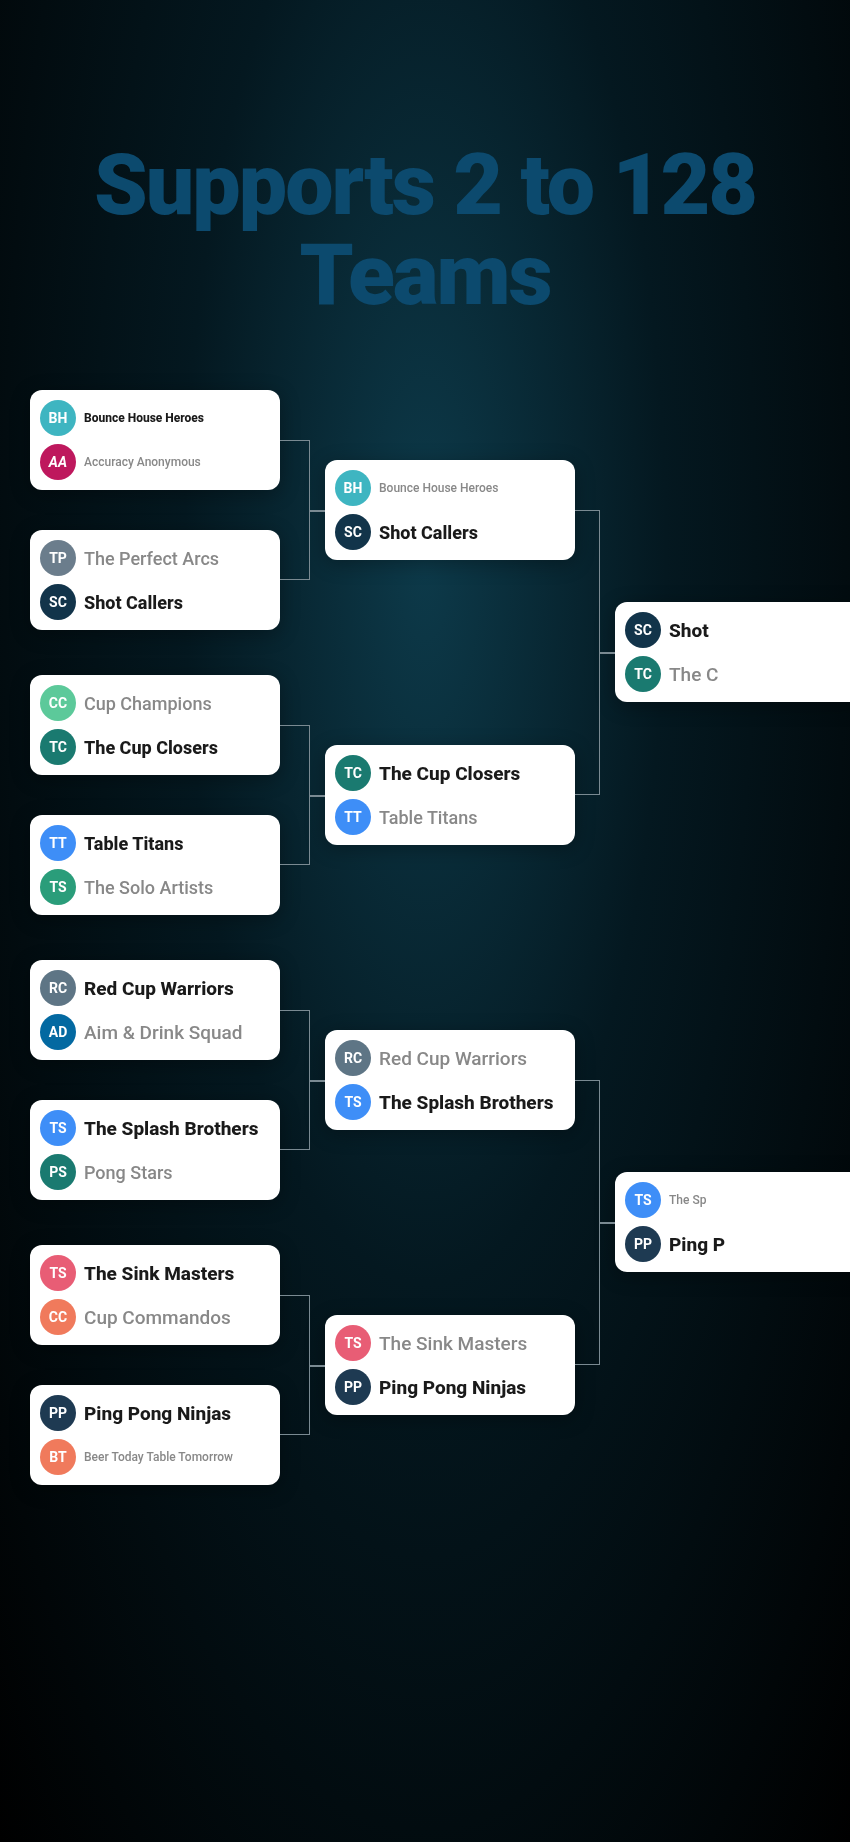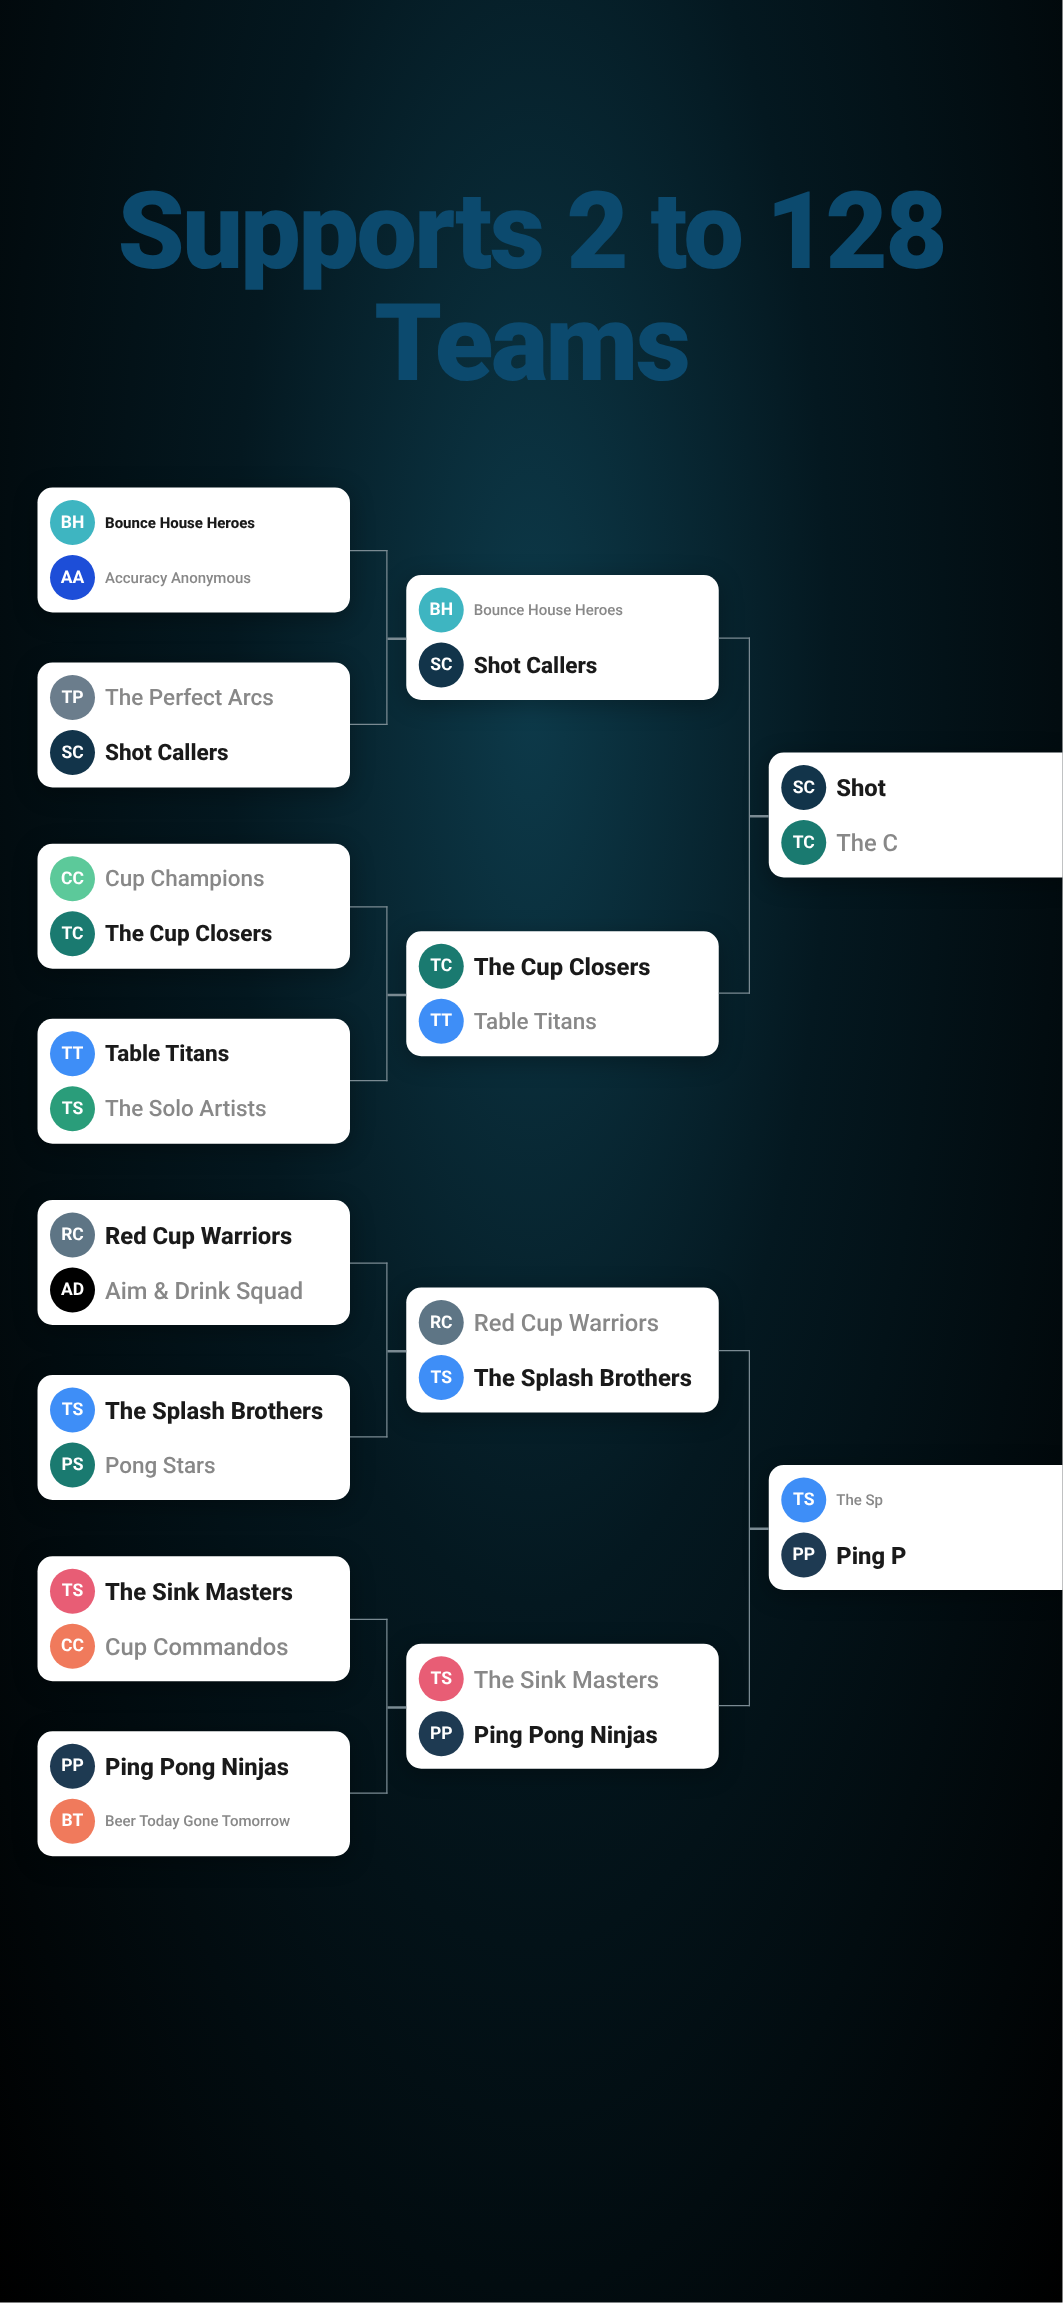--- a/index.html
+++ b/index.html
@@ -107,21 +107,21 @@
 <h1 class="headline">Supports 2 to 128 Teams</h1>
 
 <div class="bracket">
 
 <div class="card" style="left: 30px; top: 0px; width: 250px;">
       <div class="row">
         <div class="avatar" style="background: rgb(62, 181, 193);">BH</div>
         <div class="team-name winner small">Bounce House Heroes</div>
       </div>
       <div class="row">
-        <div class="avatar" style="background: #1d4ed8;">AA</div>
+        <div class="avatar" style="background: #be185d; font-style: italic;">AA</div>
         <div class="team-name loser small">Accuracy Anonymous</div>
       </div>
     </div>
     <div class="card" style="left: 30px; top: 140px; width: 250px;">
       <div class="row">
         <div class="avatar" style="background: rgb(107, 125, 140);">TP</div>
         <div class="team-name loser big">The Perfect Arcs</div>
       </div>
       <div class="row">
         <div class="avatar" style="background: rgb(18, 52, 74);">SC</div>
@@ -147,21 +147,21 @@
         <div class="avatar" style="background: rgb(42, 157, 122);">TS</div>
         <div class="team-name loser big">The Solo Artists</div>
       </div>
     </div>
     <div class="card" style="left: 30px; top: 570px; width: 250px;">
       <div class="row">
         <div class="avatar" style="background: rgb(94, 117, 133);">RC</div>
         <div class="team-name winner">Red Cup Warriors</div>
       </div>
       <div class="row">
-        <div class="avatar" style="background: #000000;">AD</div>
+        <div class="avatar" style="background: #0369a1;">AD</div>
         <div class="team-name loser">Aim &amp; Drink Squad</div>
       </div>
     </div>
     <div class="card" style="left: 30px; top: 710px; width: 250px;">
       <div class="row">
         <div class="avatar" style="background: rgb(62, 142, 247);">TS</div>
         <div class="team-name winner">The Splash Brothers</div>
       </div>
       <div class="row">
         <div class="avatar" style="background: rgb(26, 122, 112);">PS</div>
@@ -178,21 +178,21 @@
         <div class="team-name loser">Cup Commandos</div>
       </div>
     </div>
     <div class="card" style="left: 30px; top: 995px; width: 250px;">
       <div class="row">
         <div class="avatar" style="background: rgb(30, 58, 82);">PP</div>
         <div class="team-name winner">Ping Pong Ninjas</div>
       </div>
       <div class="row">
         <div class="avatar" style="background: rgb(240, 122, 92);">BT</div>
-        <div class="team-name loser small">Beer Today Gone Tomorrow</div>
+        <div class="team-name loser small">Beer Today Table Tomorrow</div>
       </div>
     </div>
     <div class="card" style="left: 325px; top: 70px; width: 250px;">
       <div class="row">
         <div class="avatar" style="background: rgb(62, 181, 193);">BH</div>
         <div class="team-name loser small">Bounce House Heroes</div>
       </div>
       <div class="row">
         <div class="avatar" style="background: rgb(18, 52, 74);">SC</div>
         <div class="team-name winner big">Shot Callers</div>

